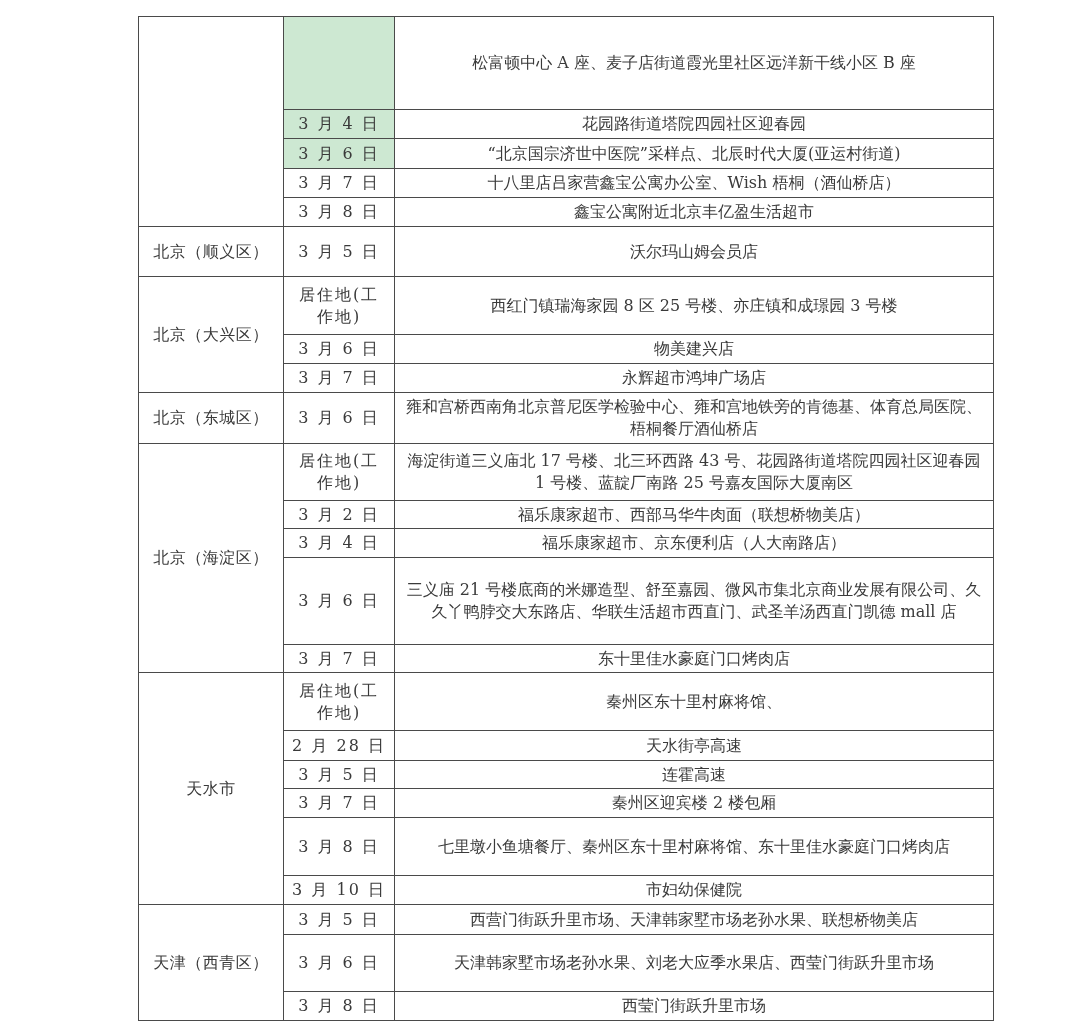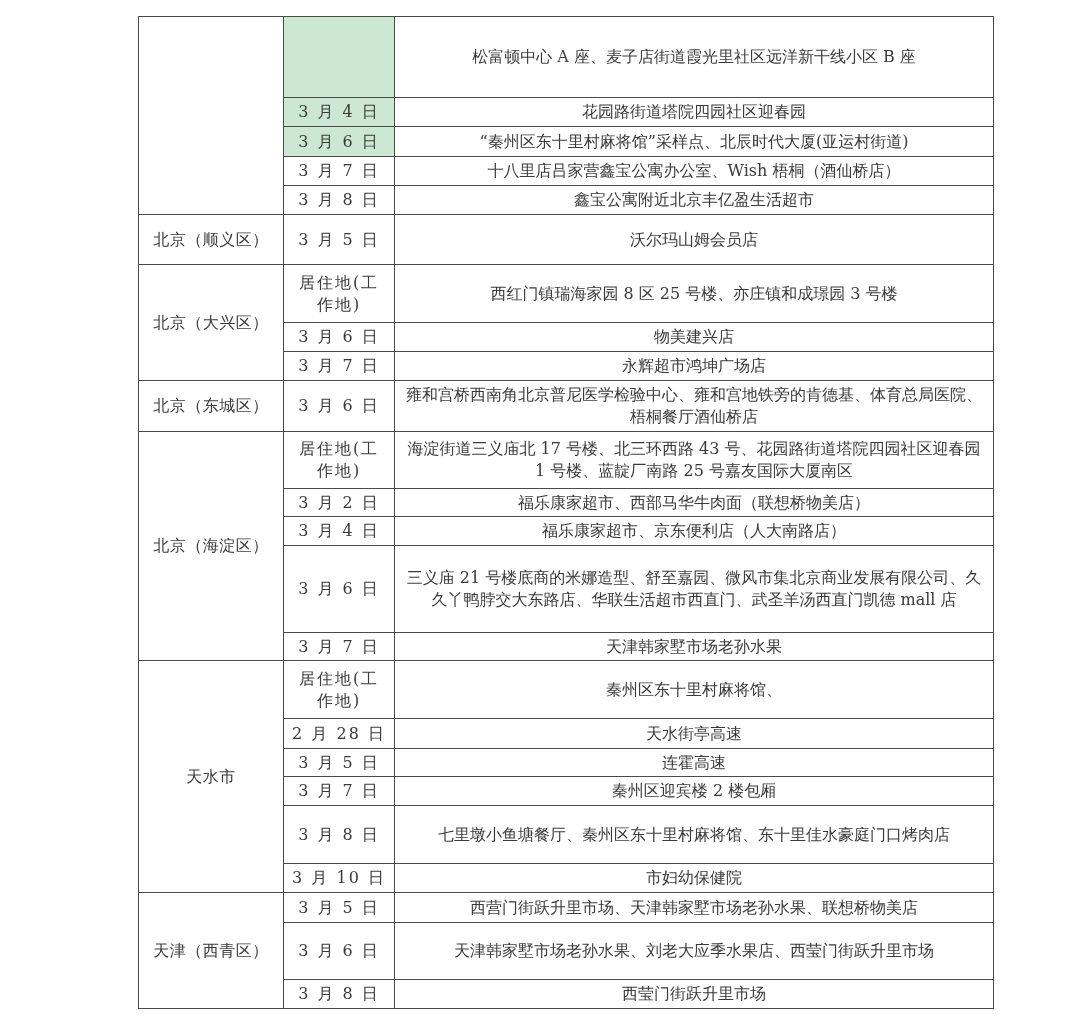--- a/index.html
+++ b/index.html
@@ -44,32 +44,32 @@
 </head>
 <body>
 
 <table class="trace">
   <colgroup>
     <col class="c1">
     <col class="c2">
     <col class="c3">
   </colgroup>
   <tbody id="table-body">
-  <tr style="height: 81px;">
+  <tr style="height: 93px;">
         <td class="region" rowspan="5"></td>
         <td class="date green"></td>
         <td class="places top-loc">松富顿中心 A 座、麦子店街道霞光里社区远洋新干线小区 B 座</td>
       </tr>
       <tr style="height: 29px;">
         <td class="date green">3 月 4 日</td>
         <td class="places">花园路街道塔院四园社区迎春园</td>
       </tr>
       <tr style="height: 30px;">
         <td class="date green">3 月 6 日</td>
-        <td class="places">“秦州区东十里村麻将馆”采样点、北辰时代大厦(亚运村街道)</td>
+        <td class="places">“北京国宗济世中医院”采样点、北辰时代大厦(亚运村街道)</td>
       </tr>
       <tr style="height: 29px;">
         <td class="date">3 月 7 日</td>
         <td class="places">十八里店吕家营鑫宝公寓办公室、Wish 梧桐（酒仙桥店）</td>
       </tr>
       <tr style="height: 29px;">
         <td class="date">3 月 8 日</td>
         <td class="places">鑫宝公寓附近北京丰亿盈生活超市</td>
       </tr>
       <tr style="height: 50px; padding-left: 20px;">
@@ -107,21 +107,21 @@
       <tr style="height: 29px;">
         <td class="date">3 月 4 日</td>
         <td class="places">福乐康家超市、京东便利店（人大南路店）</td>
       </tr>
       <tr style="height: 87px;">
         <td class="date">3 月 6 日</td>
         <td class="places">三义庙 21 号楼底商的米娜造型、舒至嘉园、微风市集北京商业发展有限公司、久久丫鸭脖交大东路店、华联生活超市西直门、武圣羊汤西直门凯德 mall 店</td>
       </tr>
       <tr style="height: 28px;">
         <td class="date">3 月 7 日</td>
-        <td class="places">天津韩家墅市场老孙水果</td>
+        <td class="places">东十里佳水豪庭门口烤肉店</td>
       </tr>
       <tr style="height: 58px;">
         <td class="region" rowspan="6">天水市</td>
         <td class="date">居住地(工作地)</td>
         <td class="places">秦州区东十里村麻将馆、</td>
       </tr>
       <tr style="height: 30px;">
         <td class="date">2 月 28 日</td>
         <td class="places">天水街亭高速</td>
       </tr>

